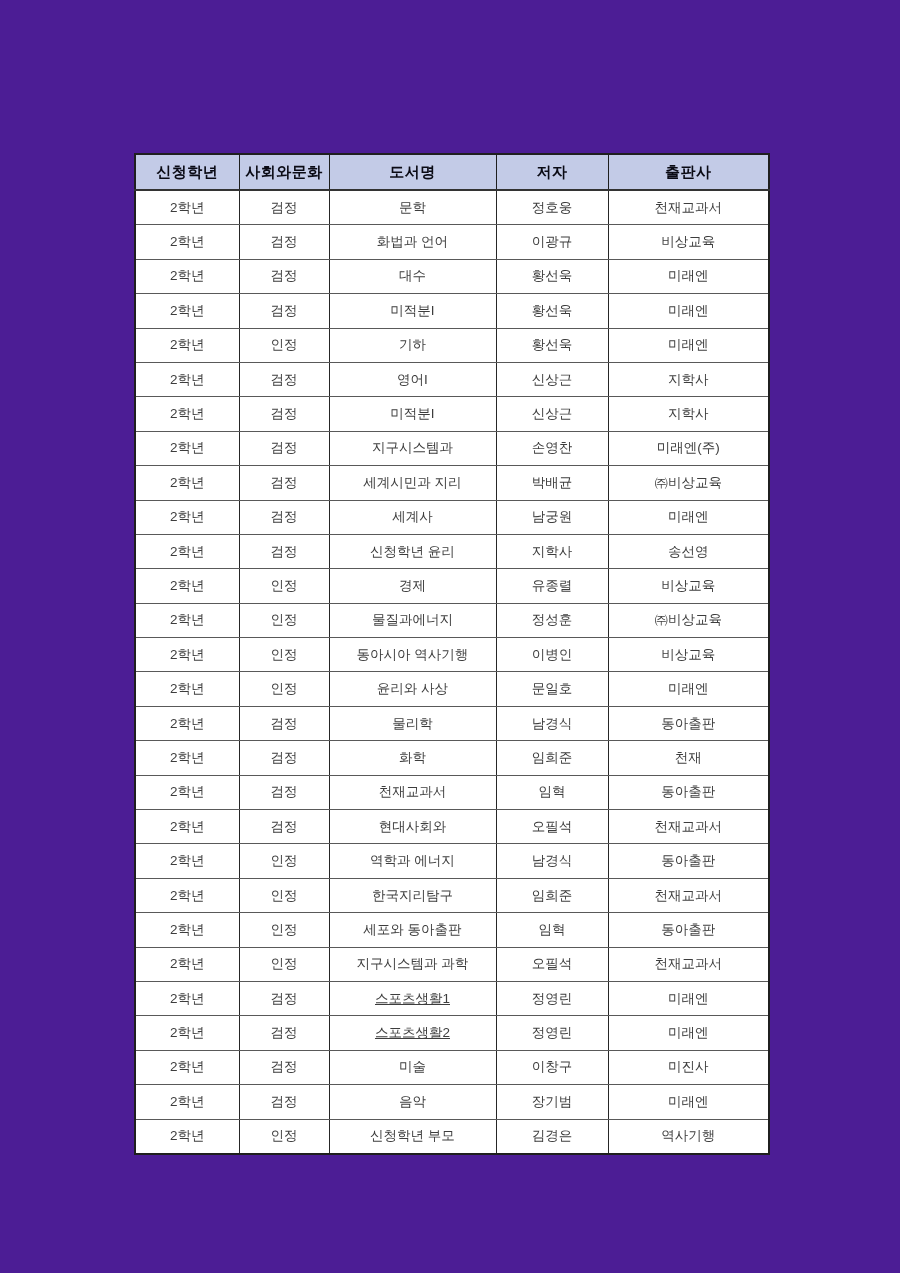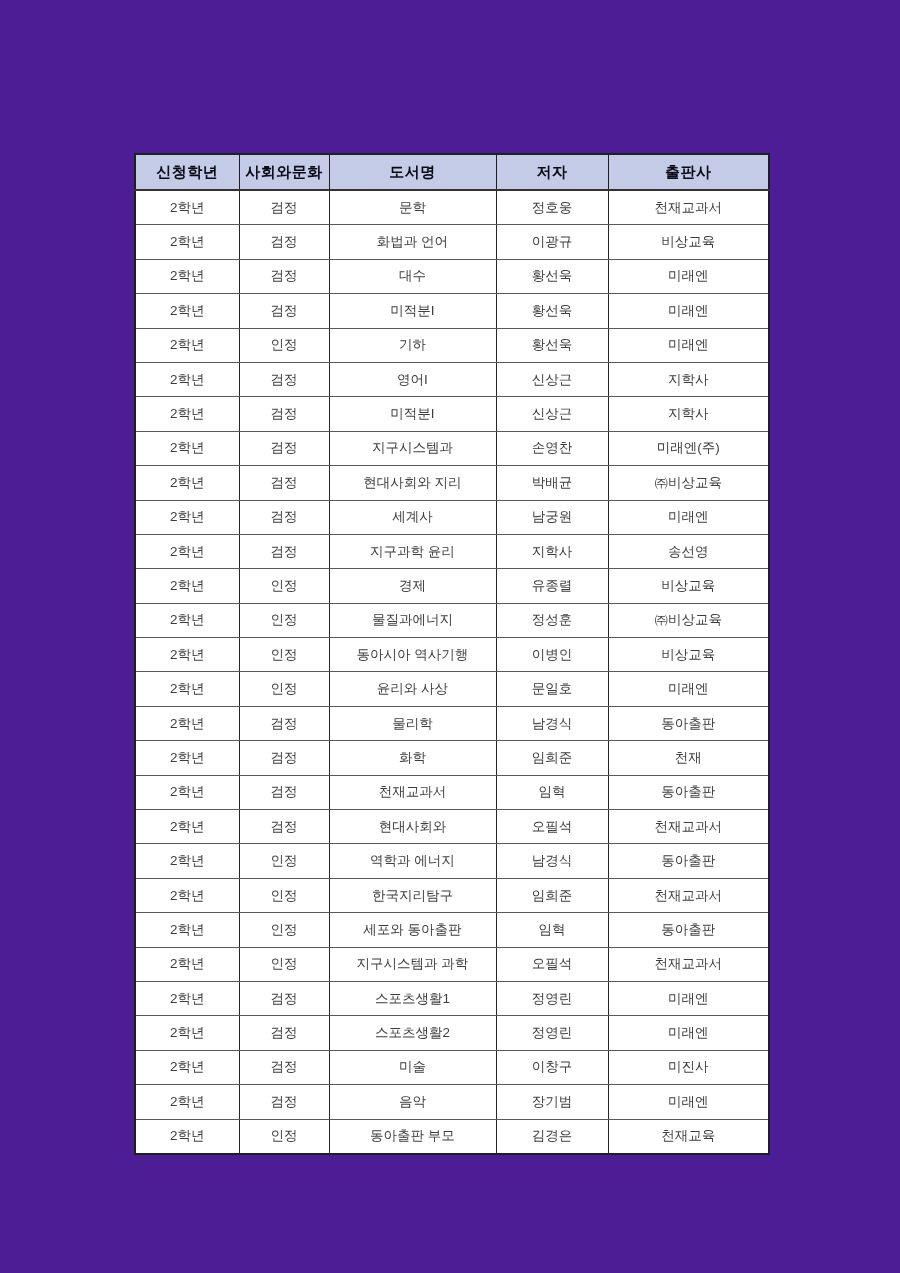--- a/index.html
+++ b/index.html
@@ -51,20 +51,21 @@
     font-size: 13.5px;
     color: #3d3d3d;
     border-left: 1px solid #262626;
     border-right: 1px solid #262626;
     border-bottom: 1px solid #595959;
     background: #ffffff;
     white-space: nowrap;
     overflow: hidden;
   }
   table.book-table td.underline {
+    text-decoration: underline;
   }
 </style>
 </head>
 <body>
 
 <div class="page">
   <table class="book-table">
     <colgroup>
       <col class="c-grade">
       <col class="c-category">
@@ -134,35 +135,35 @@
         <tr>
           <td>2학년</td>
           <td>검정</td>
           <td>지구시스템과</td>
           <td>손영찬</td>
           <td>미래엔(주)</td>
         </tr>
         <tr>
           <td>2학년</td>
           <td>검정</td>
-          <td>현대사회와 지리</td>
+          <td>세계시민과 지리</td>
           <td>박배균</td>
           <td>㈜비상교육</td>
         </tr>
         <tr>
           <td>2학년</td>
           <td>검정</td>
           <td>세계사</td>
           <td>남궁원</td>
           <td>미래엔</td>
         </tr>
         <tr>
           <td>2학년</td>
           <td>검정</td>
-          <td>지구과학 윤리</td>
+          <td>신청학년 윤리</td>
           <td>지학사</td>
           <td>송선영</td>
         </tr>
         <tr>
           <td>2학년</td>
           <td>인정</td>
           <td>경제</td>
           <td>유종렬</td>
           <td>비상교육</td>
         </tr>
@@ -267,19 +268,19 @@
         <tr>
           <td>2학년</td>
           <td>검정</td>
           <td>음악</td>
           <td>장기범</td>
           <td>미래엔</td>
         </tr>
         <tr>
           <td>2학년</td>
           <td>인정</td>
-          <td>동아출판 부모</td>
+          <td>신청학년 부모</td>
           <td>김경은</td>
-          <td>천재교육</td>
+          <td>역사기행</td>
         </tr>
       </tbody>
   </table>
 </div>
 
 </body></html>

